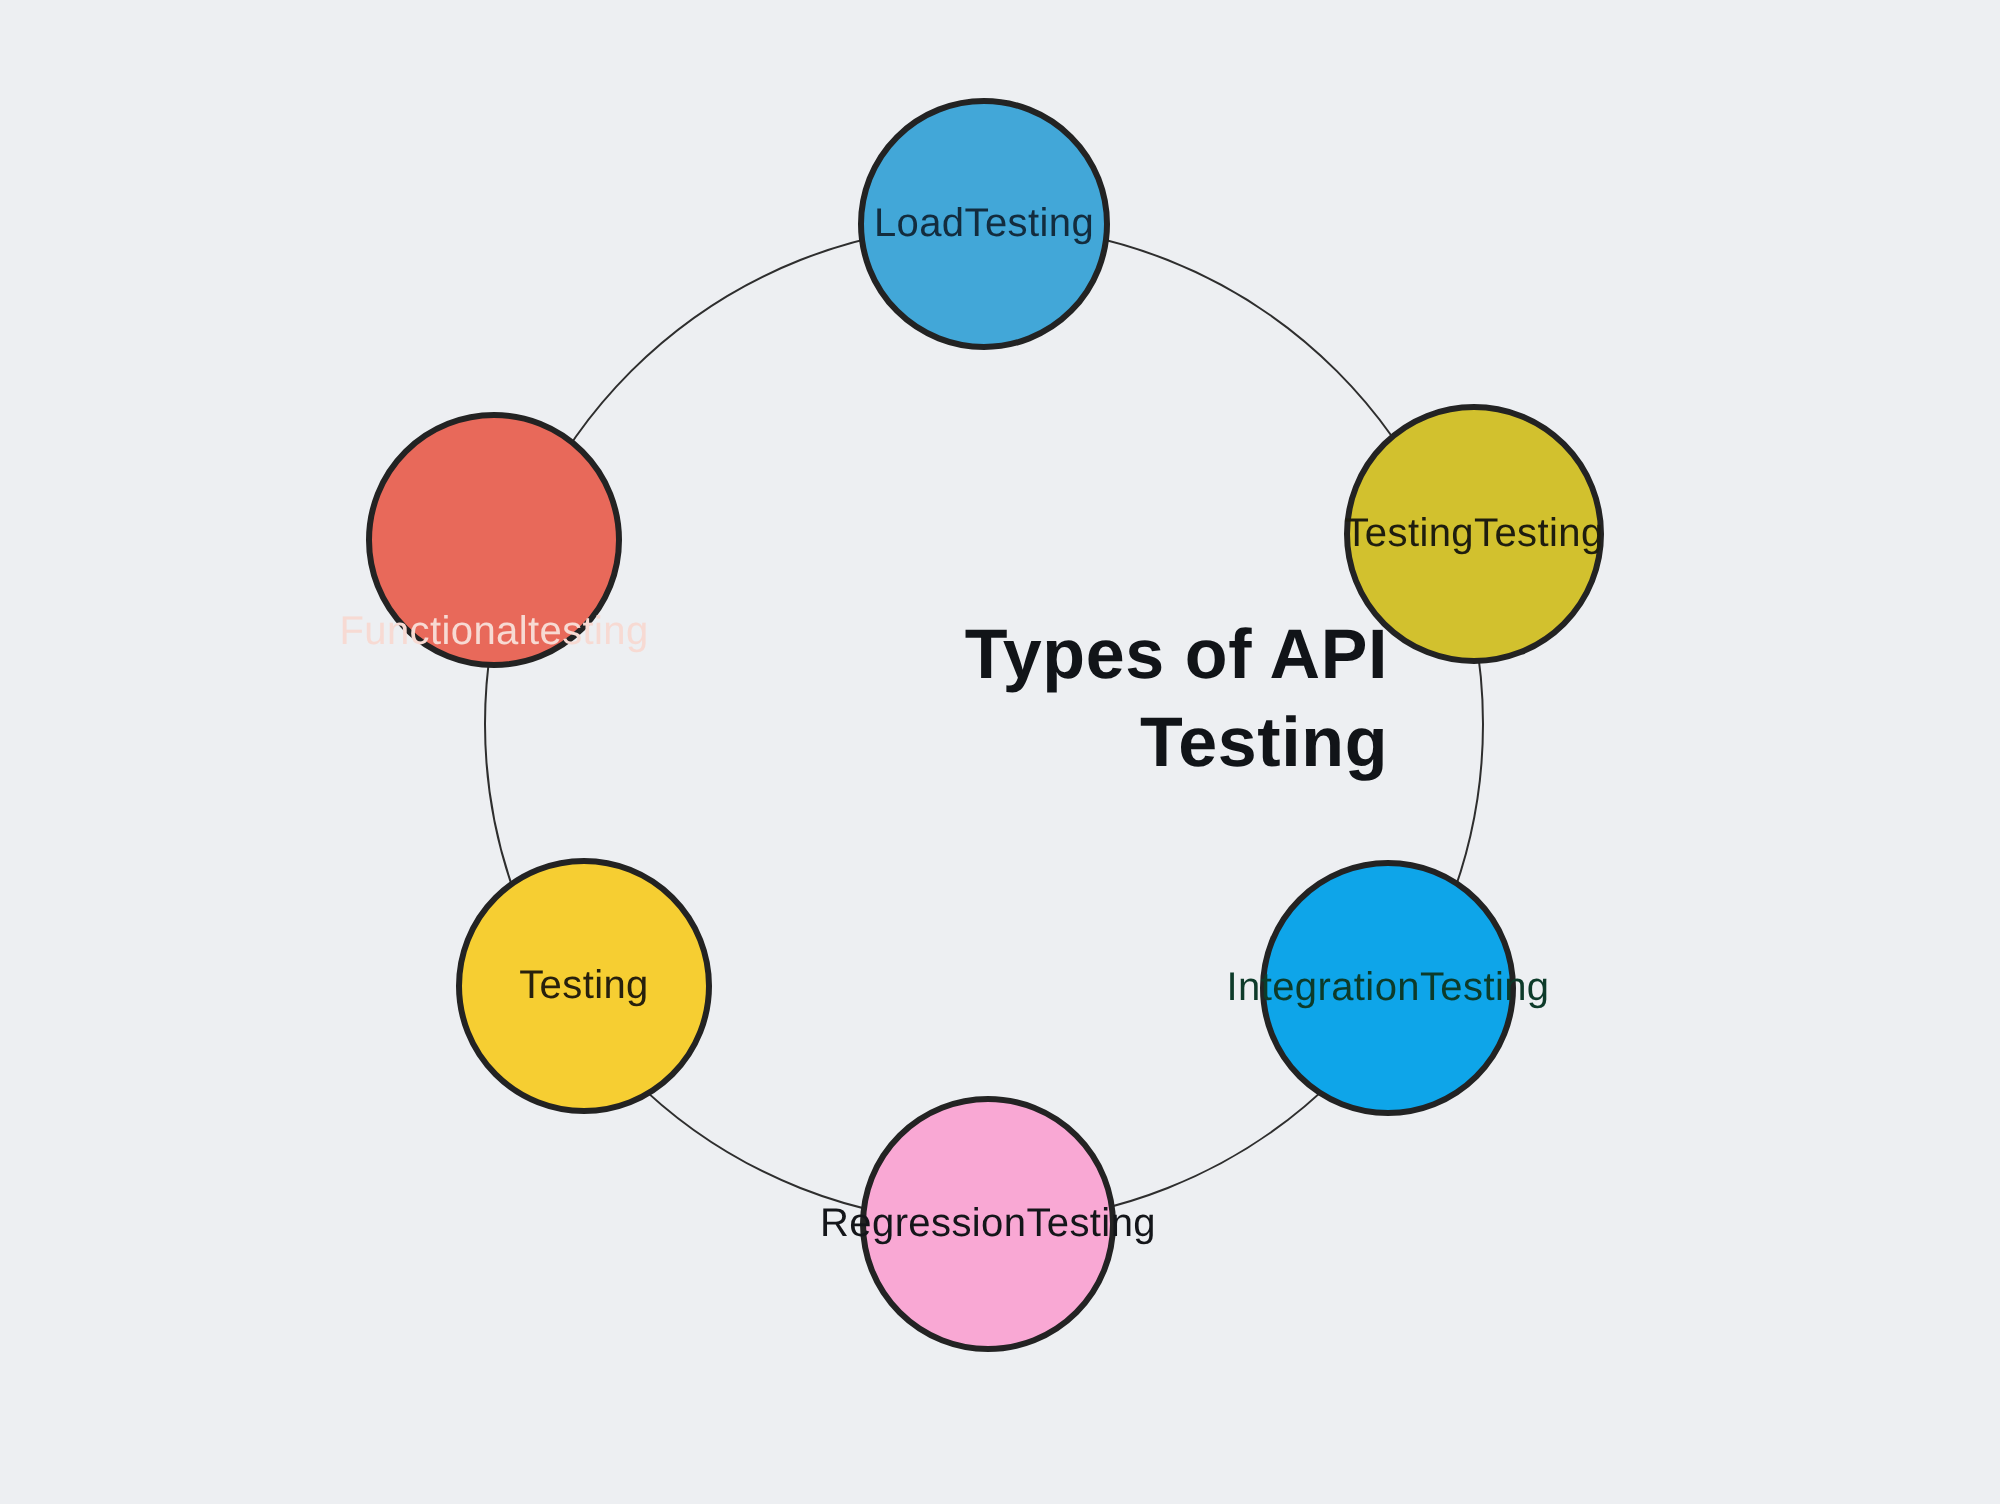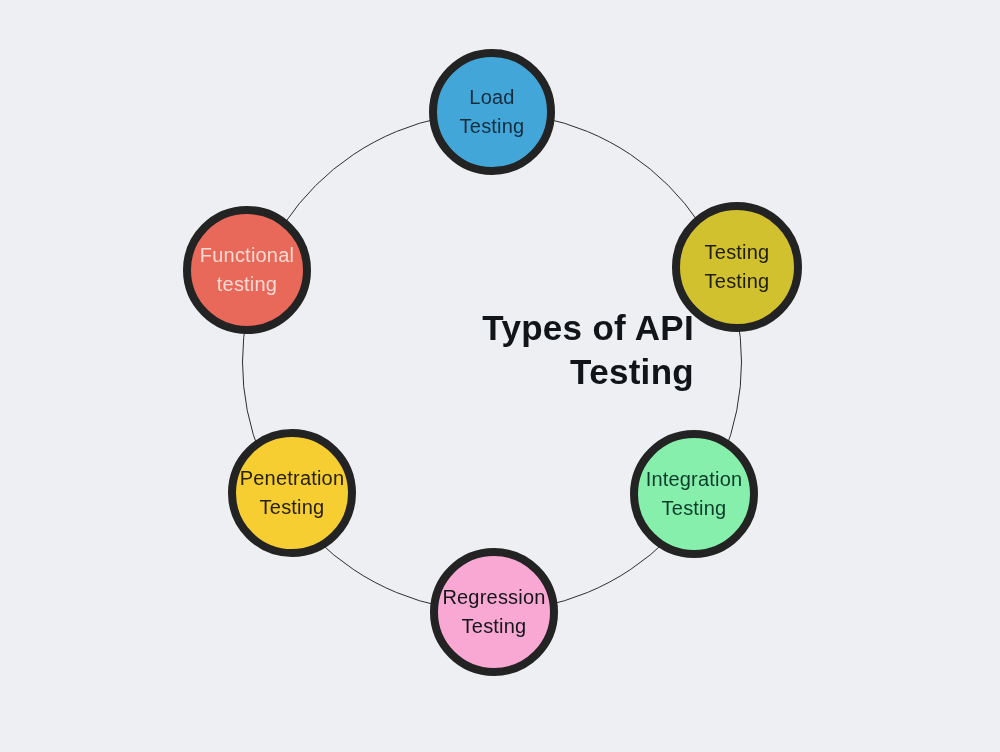--- a/index.html
+++ b/index.html
@@ -20,37 +20,37 @@
     width: 500px;
     height: 500px;
     border-radius: 50%;
     border: 1.6px solid #2e2e2e;
     box-sizing: border-box;
   }
   .node {
     position: absolute;
     border-radius: 50%;
     box-sizing: border-box;
-    border: 8px solid #000000;
+    border: 3px solid #000000;
     display: flex;
-    flex-direction: column;
+    flex-direction: row;
     align-items: center;
     justify-content: center;
     text-align: center;
     font-size: 20px;
     font-weight: 500;
     line-height: 29px;
     letter-spacing: 0.2px;
   }
   .node-load        { left: 429px; top:  49px; width: 126px; height: 126px; }
   .node-security    { left: 672px; top: 202px; width: 130px; height: 130px; }
   .node-integration { left: 630px; top: 430px; width: 128px; height: 128px; }
   .node-regression  { left: 430px; top: 548px; width: 128px; height: 128px; }
   .node-penetration { left: 228px; top: 429px; width: 128px; height: 128px; }
-  .node-functional  { left: 183px; top: 206px; width: 128px; height: 128px; }
+  .node-functional  { left: 183px; top: 206px; width: 128px; height: 128px; align-items: flex-end; }
   .title {
     position: absolute;
     left: 294px;
     top: 306px;
     width: 400px;
     text-align: right;
     font-size: 35px;
     font-weight: 700;
     line-height: 44px;
     letter-spacing: 0.3px;
@@ -72,32 +72,31 @@
   <div class="node node-load" style="background: rgb(66, 167, 216); color: rgb(19, 44, 62); border-color: rgb(35, 35, 35);">
     <span class="line">Load</span>
     <span class="line">Testing</span>
   </div>
 
   <div class="node node-security" style="background: rgb(210, 193, 46); color: rgb(30, 29, 15); border-color: rgb(35, 35, 35);">
     <span class="line">Testing</span>
     <span class="line">Testing</span>
   </div>
 
-  <div class="node node-integration" style="background: #86efac; color: rgb(13, 59, 42); border-color: rgb(35, 35, 35);">
+  <div class="node node-integration" style="background: #0ea5e9; color: rgb(13, 59, 42); border-color: rgb(35, 35, 35);">
     <span class="line">Integration</span>
     <span class="line">Testing</span>
   </div>
 
   <div class="node node-regression" style="background: #f9a8d4; color: rgb(20, 22, 26); border-color: rgb(35, 35, 35);">
     <span class="line">Regression</span>
     <span class="line">Testing</span>
   </div>
 
   <div class="node node-penetration" style="background: rgb(246, 206, 50); color: rgb(39, 32, 13); border-color: rgb(35, 35, 35);">
-    <span class="line">Penetration</span>
     <span class="line">Testing</span>
   </div>
 
   <div class="node node-functional" style="background: rgb(232, 105, 90); color: rgb(247, 218, 211); border-color: rgb(35, 35, 35);">
     <span class="line">Functional</span>
     <span class="line">testing</span>
   </div>
 
 </div>
 

